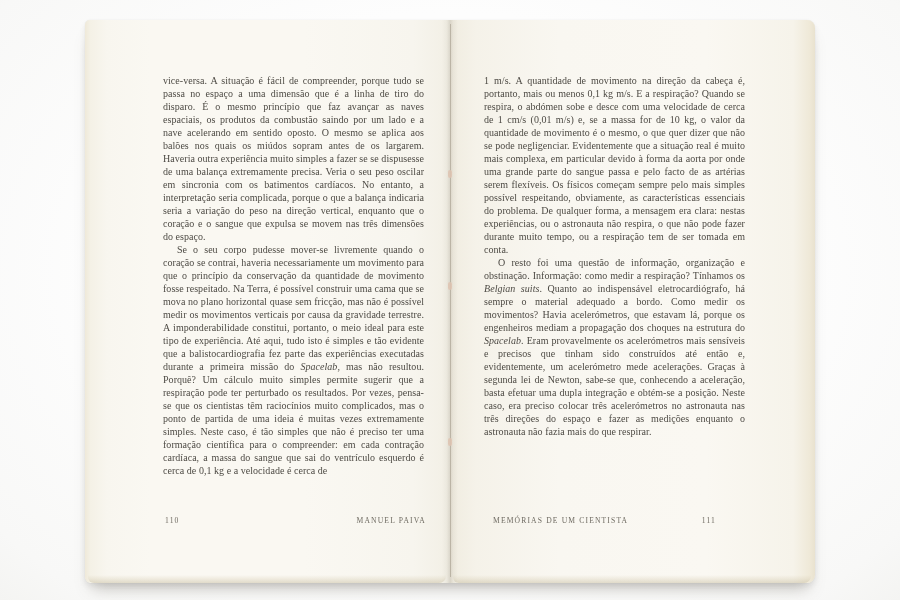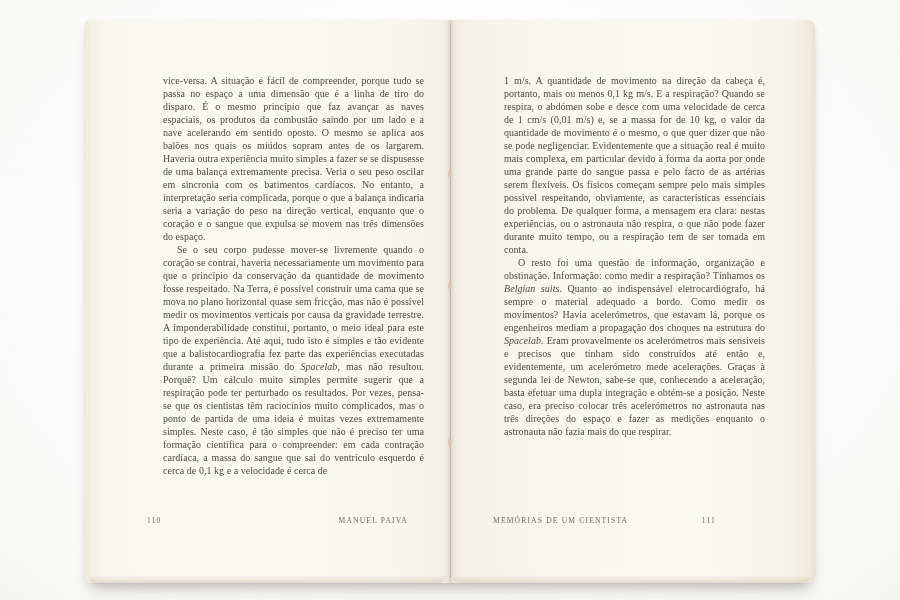--- a/index.html
+++ b/index.html
@@ -18,27 +18,27 @@
     border-radius:0 0 7px 6px;
     background:linear-gradient(to bottom,rgba(219,210,186,0) 0%,rgba(214,204,178,0.28) 45%,rgba(200,190,162,0.5) 100%);}
   .gutter{position:absolute;left:357px;top:0;width:16px;height:100%;
     background:linear-gradient(to right,rgba(0,0,0,0) 0%,rgba(105,95,75,0.05) 30%,rgba(105,95,75,0.16) 48%,rgba(105,95,75,0.16) 52%,rgba(105,95,75,0.06) 70%,rgba(0,0,0,0) 100%);}
   .gutter-line{position:absolute;left:50%;top:4px;bottom:6px;width:1px;background:rgba(112,102,82,0.30);}
   .stitch{position:absolute;width:4px;height:8px;border-radius:2px;background:#dec3b0;opacity:.85;}
   .text-block{position:absolute;top:54px;width:261px;font-size:10px;line-height:13px;
     text-align:justify;color:#4d4a44;letter-spacing:0.04px;
     -webkit-hyphens:auto;hyphens:auto;}
   .page-left .text-block{left:78px;}
-  .page-right .text-block{left:54px;}
+  .page-right .text-block{left:34px;}
   .text-block p{margin:0;}
   .text-block p.indent{text-indent:14px;}
   .text-block em{font-style:italic;font-family:Liberation Serif, serif;}
   .footer{position:absolute;top:496px;width:261px;display:flex;justify-content:space-between;
     font-size:7.6px;letter-spacing:1.15px;color:#6e6a61;}
-  .page-left .footer{left:62px;}
+  .page-left .footer{left:80px;}
   .page-right .footer{left:43px;gap:25px;}
   .footer .num-right{margin-right:38px;}
 </style>
 </head>
 <body>
 
 <div class="scene">
   <div class="book">
 
     <div class="page page-left">

